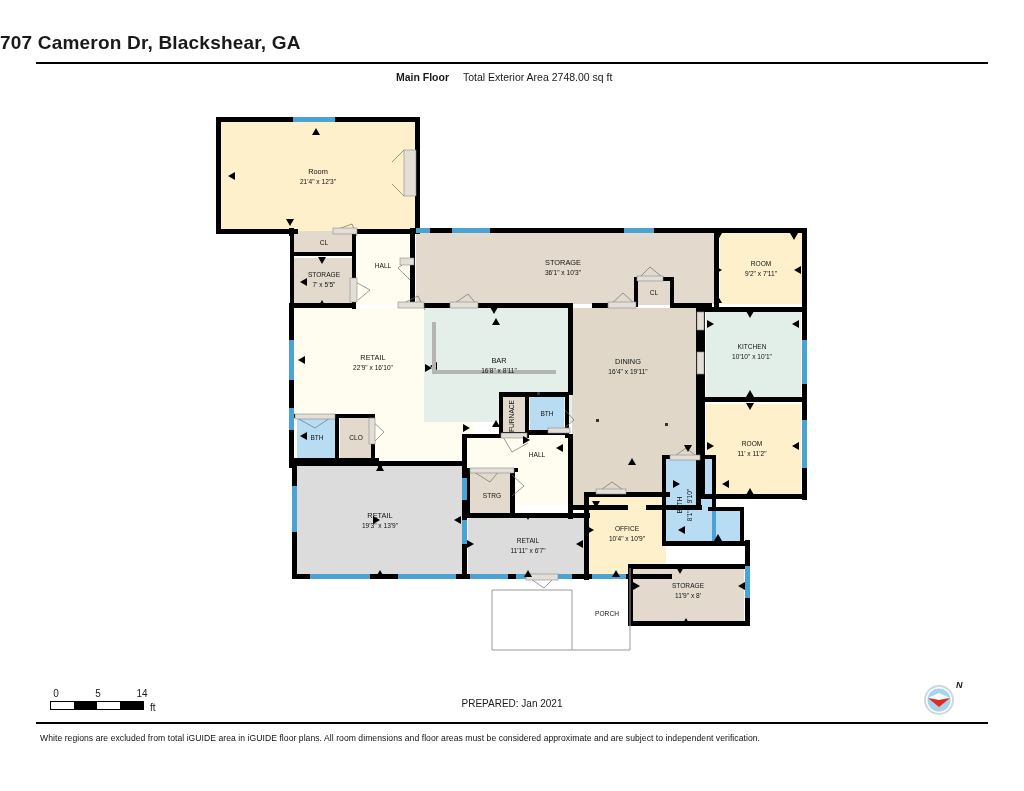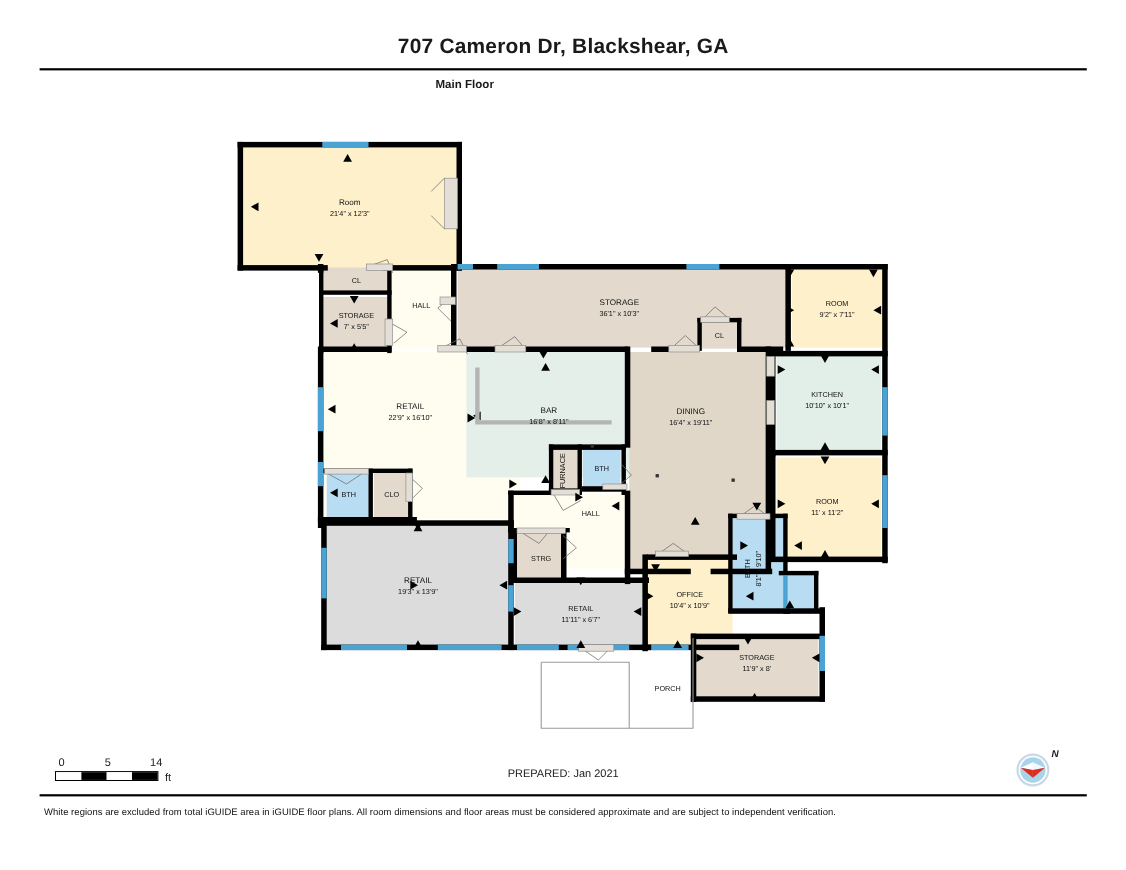--- a/index.html
+++ b/index.html
@@ -15,21 +15,21 @@
     position: relative;
     overflow: hidden;
   }
 
   
   #page-title {
     position: absolute;
     top: 32px;
     left: 0;
     width: 1024px;
-    text-align: center;
+    text-align: left;
     font-size: 19px;
     font-weight: bold;
     letter-spacing: .2px;
   }
   #header-rule {
     position: absolute;
     top: 62px;
     left: 36px;
     width: 952px;
     height: 2px;
@@ -57,21 +57,21 @@
   }
   #floor-meta .areas {
     text-align: left;
     width: 230px;
   }
 
   
   #plan {
     position: absolute;
     left: 0;
-    top: 12px;
+    top: 0;
     width: 1024px;
     height: 680px;
   }
 
   
   #scalebar-wrap {
     position: absolute;
     left: 50px;
     top: 688px;
     width: 120px;
@@ -153,20 +153,21 @@
 </head>
 <body>
 
 <div id="page-title">707 Cameron Dr, Blackshear, GA</div>
 <div id="header-rule"></div>
 
 <div id="floor-meta">
   <div class="meta-row">
     <div class="floor-label">Main Floor</div>
     <div class="areas">
+      <div>Total Exterior Area 2748.00 sq ft</div>
     </div>
   </div>
 </div>
 
 <div id="plan">
 <svg width="1024" height="680" viewBox="0 0 1024 680" xmlns="http://www.w3.org/2000/svg">
 
   <g>
 
     <rect x="220" y="120" width="196" height="111" fill="#fdf0ca"></rect>

